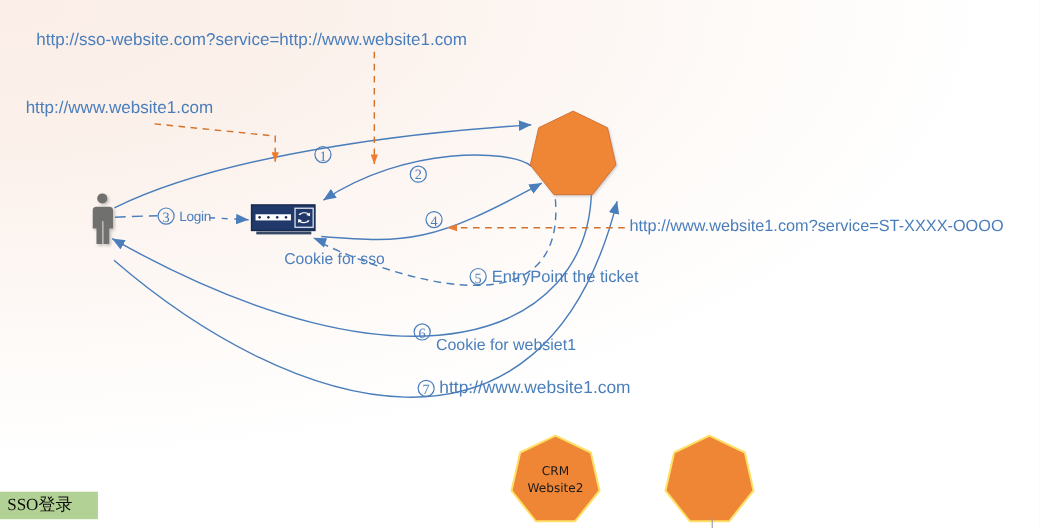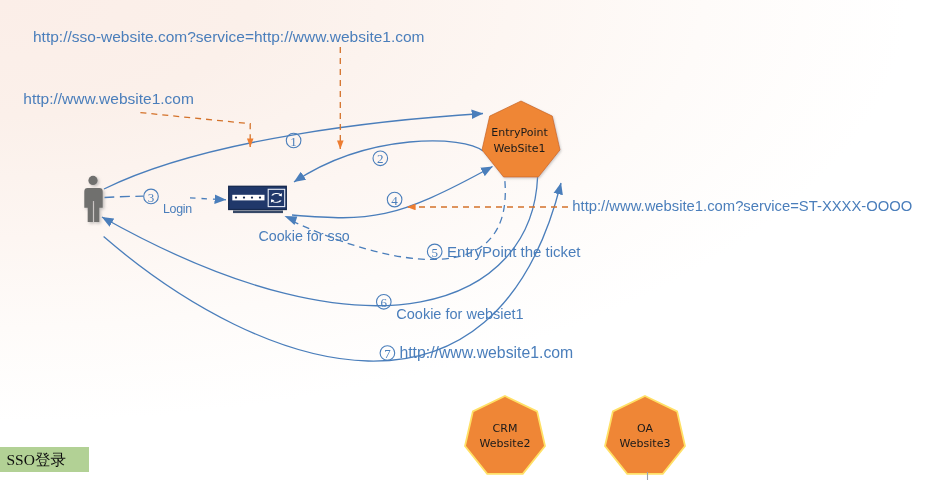--- a/index.html
+++ b/index.html
@@ -112,35 +112,27 @@
   <div class="lbl" style="left:572.3px;top:199px;font-size:14.8px;">http://www.website1.com?service=ST-XXXX-OOOO</div>
 
   <div class="num" style="left:286.3px;top:134.6px;">1</div>
   <div class="num" style="left:373.0px;top:152.4px;">2</div>
   <div class="num" style="left:143.7px;top:190.5px;">3</div>
   <div class="num" style="left:387.3px;top:193.7px;">4</div>
   <div class="num" style="left:427.4px;top:245.5px;">5</div>
   <div class="num" style="left:376.5px;top:295.9px;">6</div>
   <div class="num" style="left:380.1px;top:347.1px;">7</div>
 
-  <div class="lbl" style="left:162.9px;top:190.5px;font-size:12.4px;letter-spacing:-0.25px;margin-top:12px;">Login</div>
+  <div class="lbl" style="left:162.9px;top:190.5px;font-size:12.4px;letter-spacing:-0.25px;">Login</div>
   <div class="lbl" style="left:447.1px;top:243.5px;font-size:15px;">EntryPoint the ticket</div>
   <div class="lbl" style="left:396.3px;top:307px;font-size:14.5px;">Cookie for websiet1</div>
   <div class="lbl" style="left:399.4px;top:345px;font-size:15.8px;">http://www.website1.com</div>
   <div class="lbl" style="left:258.4px;top:228.5px;font-size:14.3px;">Cookie for sso</div>
 
-  <div class="node-lbl" style="position:absolute;left:480.5px;top:125px;width:78px;text-align:center;font-size:11px;color:#1a1a1a;line-height:15.9px;">
-    <div>EntryPoint</div>
-    <div>WebSite1</div>
-  </div>
   <div class="node-lbl" style="position:absolute;left:466px;top:420.5px;width:78px;text-align:center;font-size:11px;color:#1a1a1a;line-height:15.9px;">
     <div>CRM</div>
     <div>Website2</div>
-  </div>
-  <div class="node-lbl" style="position:absolute;left:606px;top:420.5px;width:78px;text-align:center;font-size:11px;color:#1a1a1a;line-height:15.9px;">
-    <div>OA</div>
-    <div>Website3</div>
   </div>
 
   <div id="caption" style="position:absolute;left:0px;top:447.3px;width:89px;height:24.4px;background:#b2d195;">
     <span style="position:absolute;left:6.5px;top:3.2px;font-family:'Liberation Serif',serif;font-size:15.5px;line-height:20px;color:#0d0d0d;white-space:nowrap;">SSO登录</span>
   </div>
 </div>
 
 </body></html>

